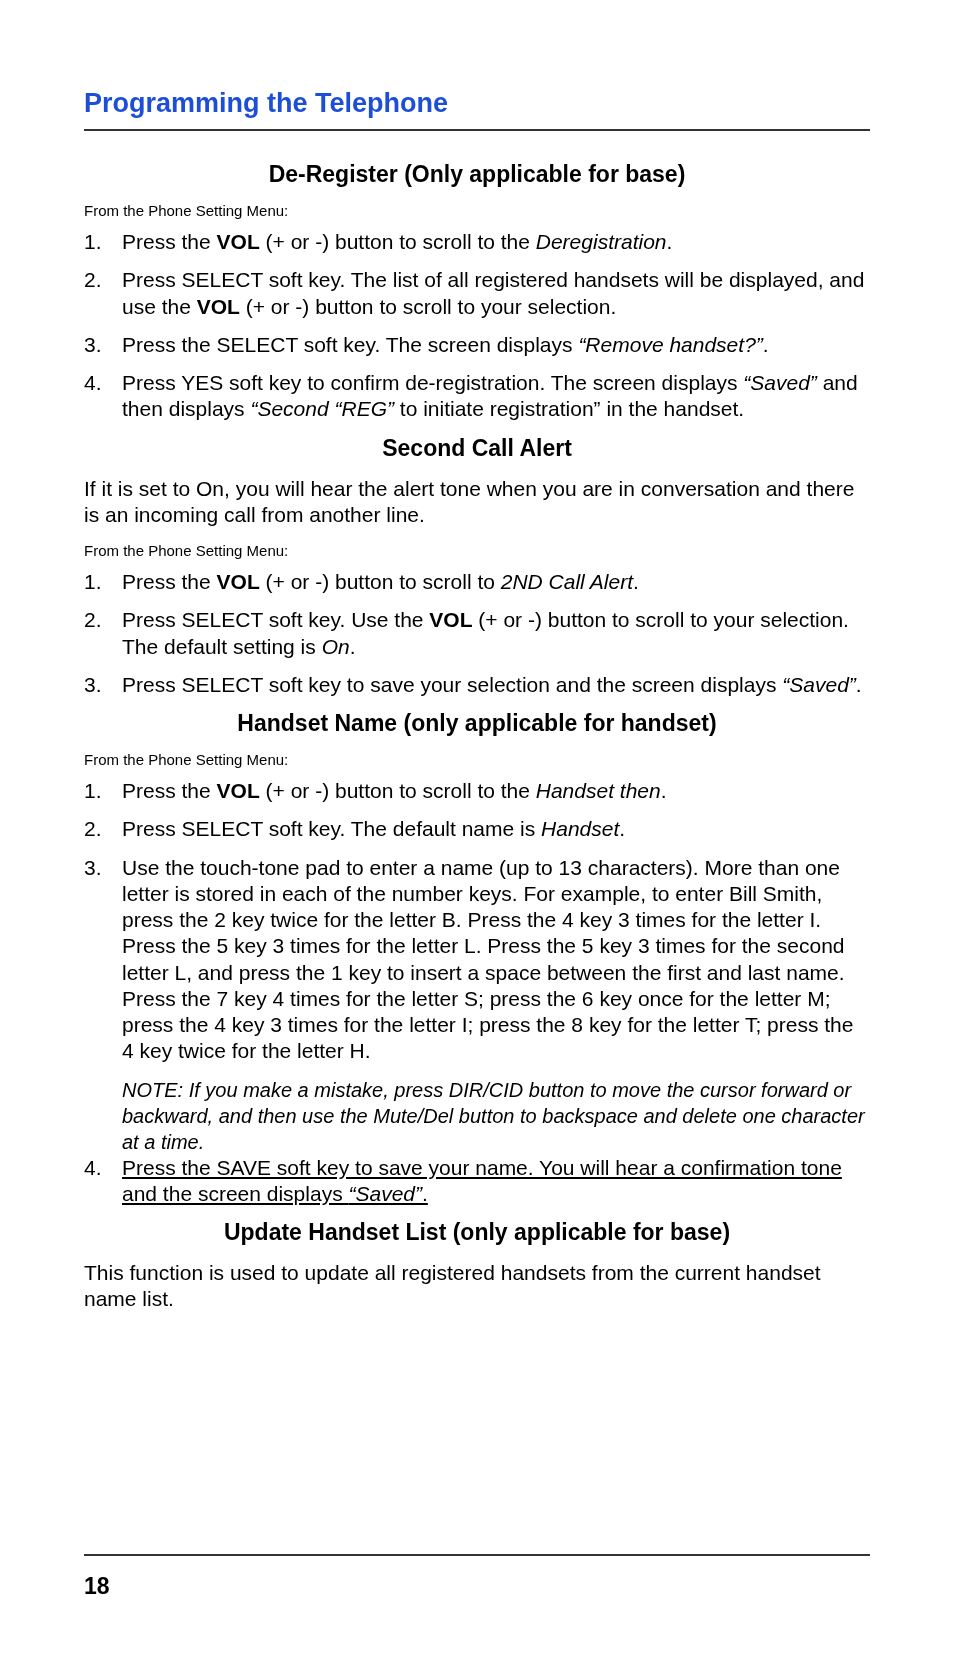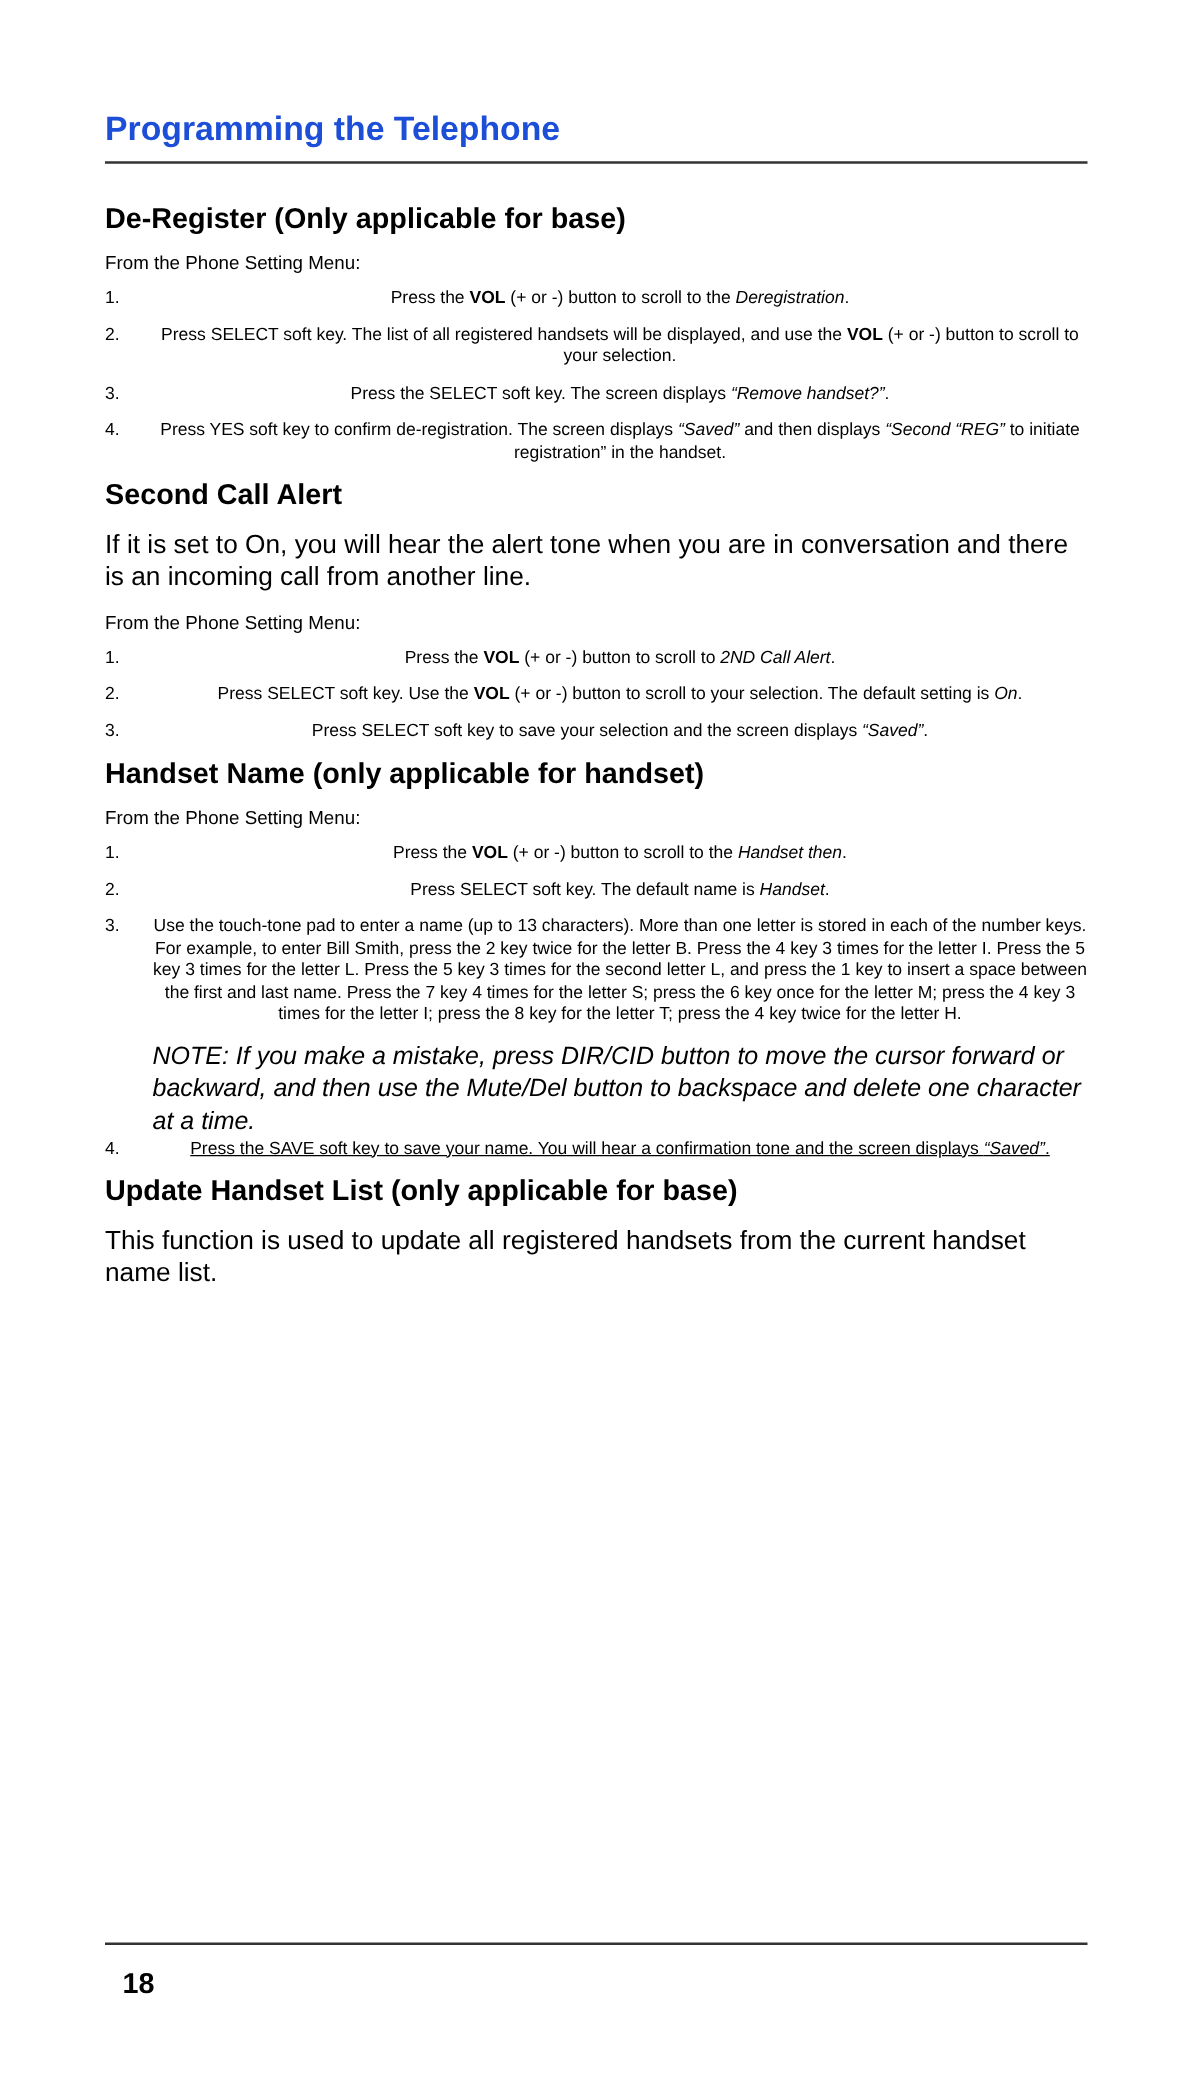--- a/index.html
+++ b/index.html
@@ -22,45 +22,45 @@
       font-weight: bold;
       padding-bottom: 10px;
       border-bottom: 2px solid #333;
       margin-bottom: 30px;
     }
     h2.section {
       font-size: 23px;
       font-weight: bold;
       margin-bottom: 14px;
       margin-top: 6px;
+      text-align: center;
     }
     .subhead {
       font-size: 15px;
       font-weight: normal;
       margin-bottom: 10px;
       margin-top: 4px;
     }
     .intro {
       font-size: 21px;
       line-height: 1.25;
       margin-bottom: 14px;
     }
     ol {
       list-style: none;
       counter-reset: item;
       margin-bottom: 10px;
     }
     ol > li {
       counter-increment: item;
-      font-size: 14px;
+      font-size: 21px;
       line-height: 1.25;
       padding-left: 38px;
       position: relative;
       margin-bottom: 12px;
-      text-align: center;
     }
     ol > li::before {
       content: counter(item) ".";
       position: absolute;
       left: 0;
       top: 0;
     }
     .ital { font-style: italic; }
     .bold { font-weight: bold; }
     .note-block {
@@ -73,21 +73,21 @@
     .footer-line {
       position: absolute;
       bottom: 114px;
       left: 84px;
       right: 84px;
       border-top: 2px solid #333;
     }
     .page-num {
       position: absolute;
       bottom: 70px;
-      left: 98px;
+      left: 84px;
       font-weight: bold;
       font-size: 23px;
     }
   </style>
 </head>
 <body>
 
 <div class="page-header">Programming the Telephone</div>
 
 <h2 class="section">De-Register (Only applicable for base)</h2>

